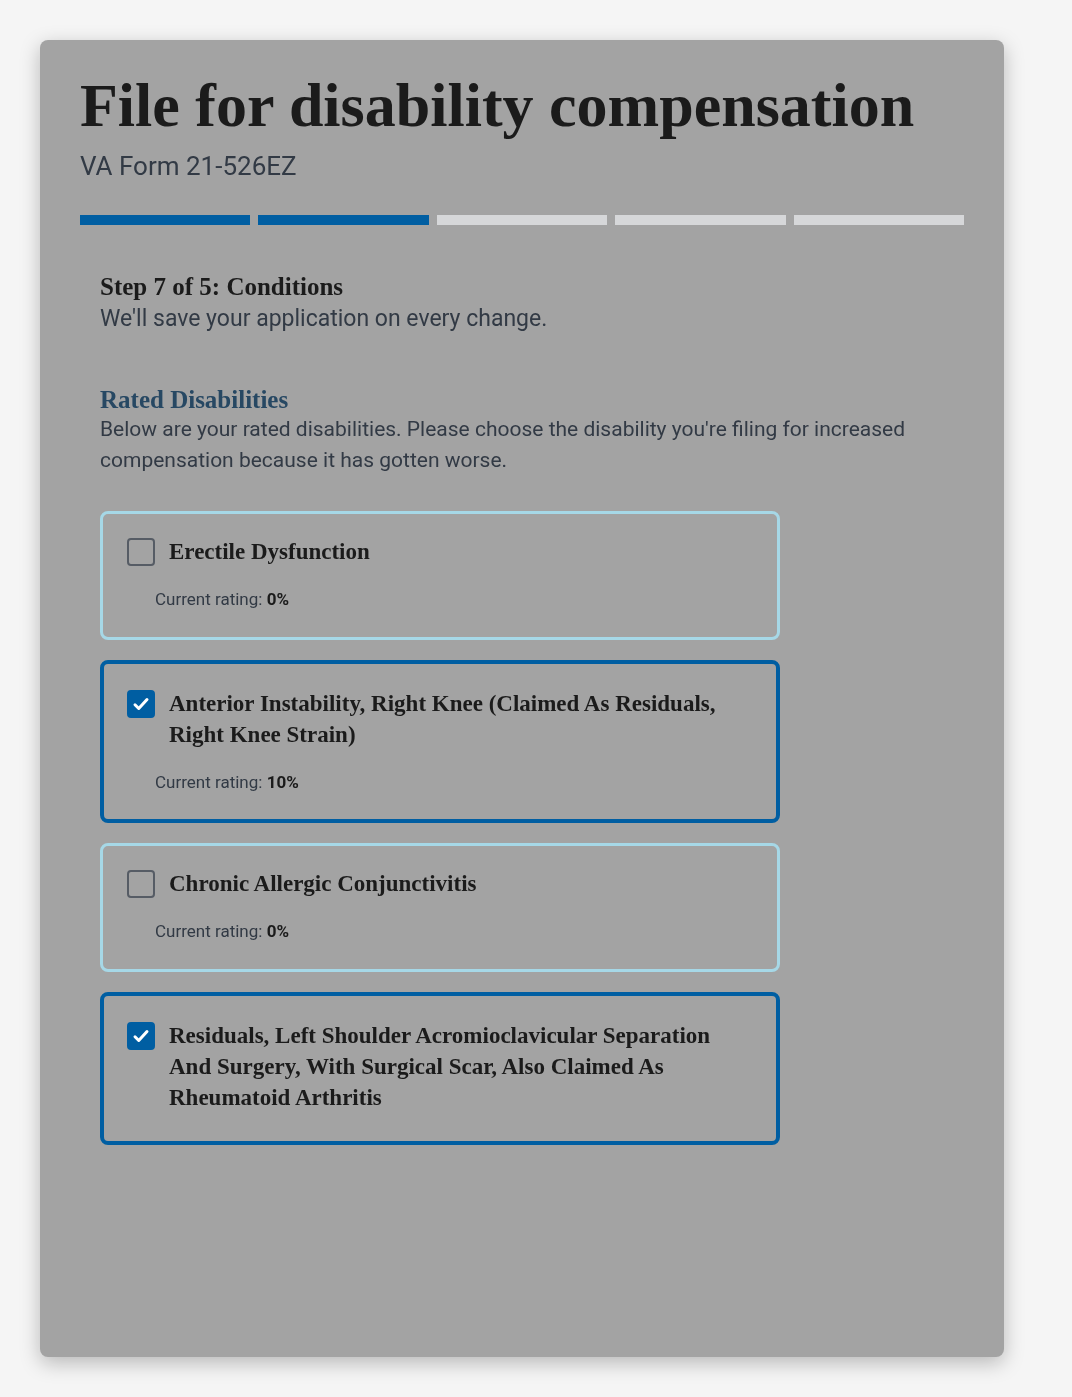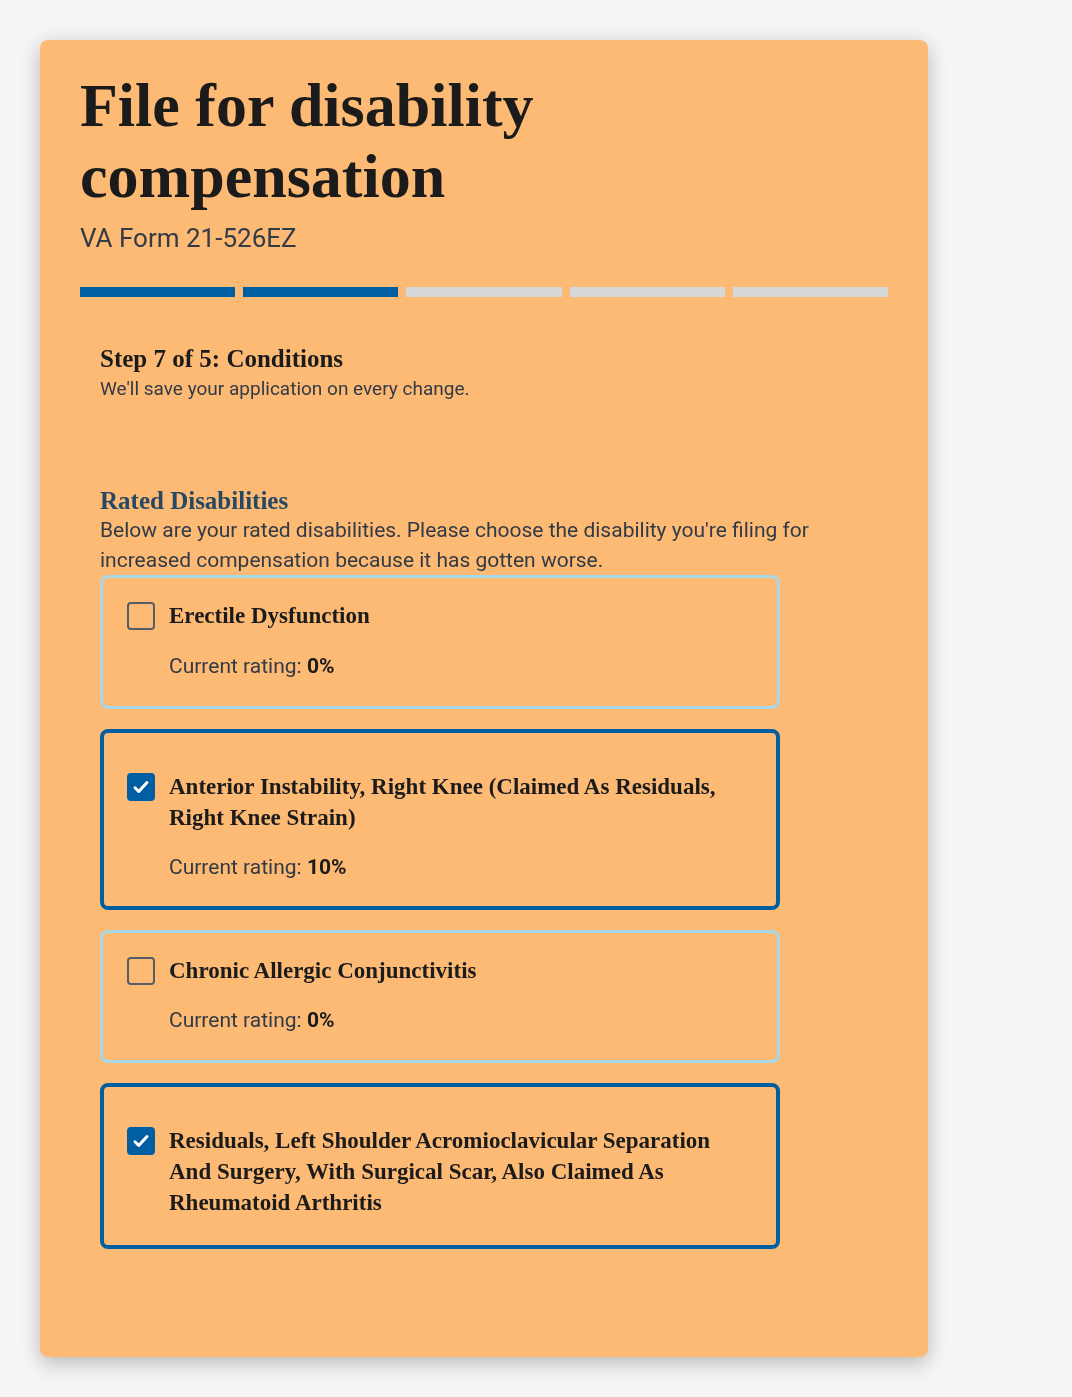--- a/index.html
+++ b/index.html
@@ -3,22 +3,22 @@
 <meta charset="utf-8">
 <style>
   * { box-sizing: border-box; }
   body {
     margin: 0;
     padding: 40px;
     background: #f5f5f5;
     font-family: -apple-system, BlinkMacSystemFont, "Segoe UI", Roboto, Helvetica, Arial, sans-serif;
   }
   .page {
-    width: 888px;
-    background: #fdba74;
+    width: 964px;
+    background: #a3a3a3;
     border-radius: 8px;
     box-shadow: 0 6px 20px rgba(0,0,0,0.25);
     padding: 30px 40px 0 40px;
     overflow: hidden;
     height: 1317px;
   }
   .page-title {
     font-family: Georgia, "Times New Roman", serif;
     font-weight: 700;
     font-size: 62px;
@@ -48,50 +48,51 @@
     padding: 0 20px;
   }
   .step-title {
     font-family: Georgia, "Times New Roman", serif;
     font-weight: 700;
     font-size: 25px;
     color: #1b1b1b;
     margin: 0 0 4px 0;
   }
   .step-note {
-    font-size: 19px;
-    color: #323a45;
-    margin-bottom: 87px;
+    font-size: 23px;
+    color: #323a45;
+    margin-bottom: 54px;
   }
   .section-heading {
     font-family: Georgia, "Times New Roman", serif;
     font-weight: 700;
     font-size: 25px;
     color: #274863;
   }
   .section-intro {
     font-size: 21px;
     color: #323a45;
     line-height: 1.45;
+    margin-bottom: 36px;
   }
   .cards {
     display: flex;
     flex-direction: column;
     gap: 20px;
     max-width: 680px;
   }
   .card {
     border: 3px solid #a6d8e7;
     border-radius: 8px;
     padding: 22px 24px 28px 24px;
   }
   .card.selected {
     border-color: #005ea2;
     border-width: 4px;
-    padding: 38px 23px 27px 23px;
+    padding: 24px 23px 27px 23px;
   }
   .card-head {
     display: flex;
     align-items: flex-start;
     gap: 14px;
   }
   .checkbox {
     width: 28px;
     height: 28px;
     border: 2px solid #565c65;
@@ -117,22 +118,22 @@
   }
   .card-label {
     font-family: Georgia, "Times New Roman", serif;
     font-weight: 700;
     font-size: 23px;
     color: #1b1b1b;
     line-height: 1.35;
   }
   .card-rating {
     margin-top: 22px;
-    margin-left: 42px;
-    font-size: 21px;
+    margin-left: 28px;
+    font-size: 17px;
     color: #323a45;
   }
   .card-rating .value {
     font-weight: 700;
     color: #1b1b1b;
   }
 </style>
 </head>
 <body>
 

